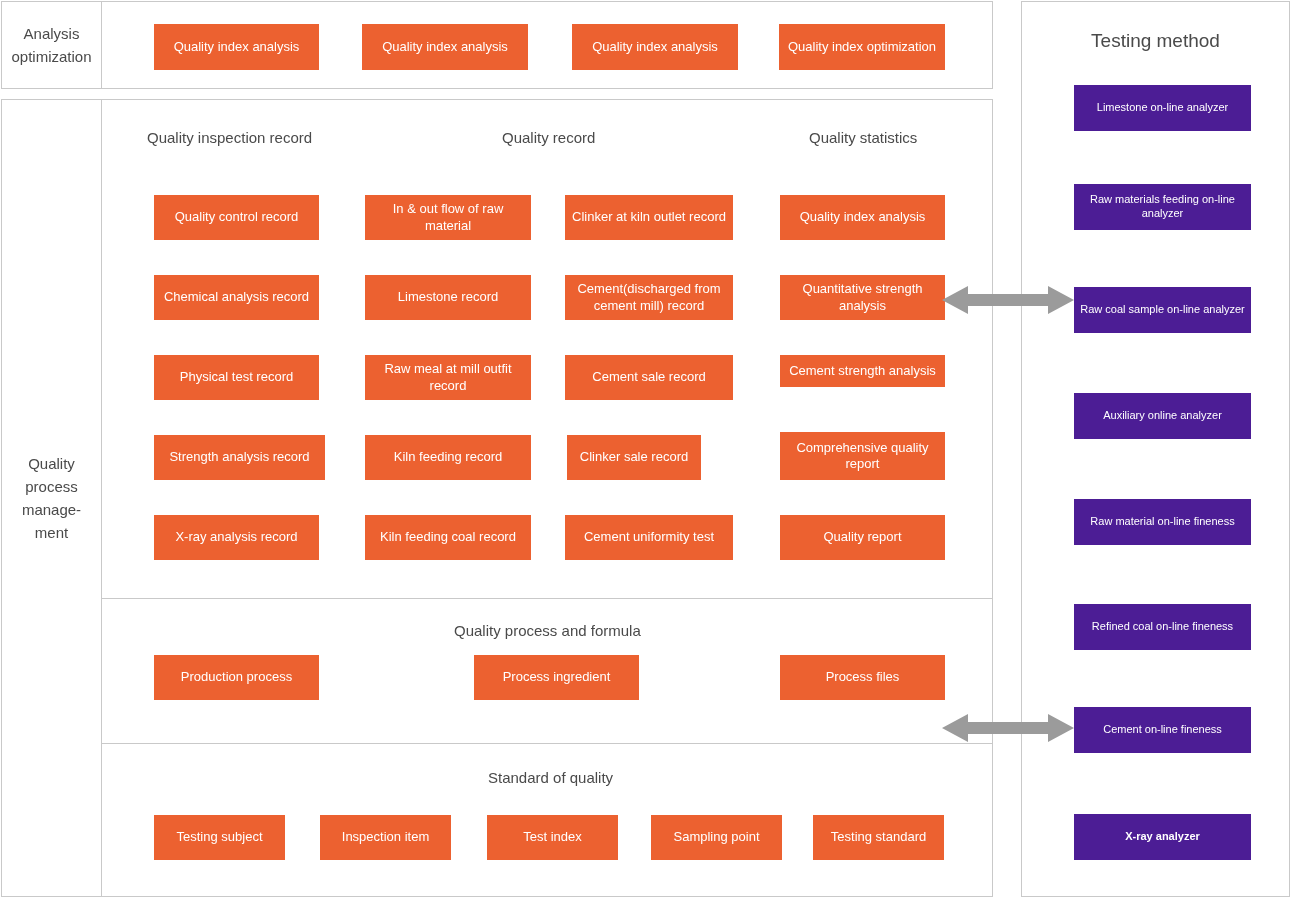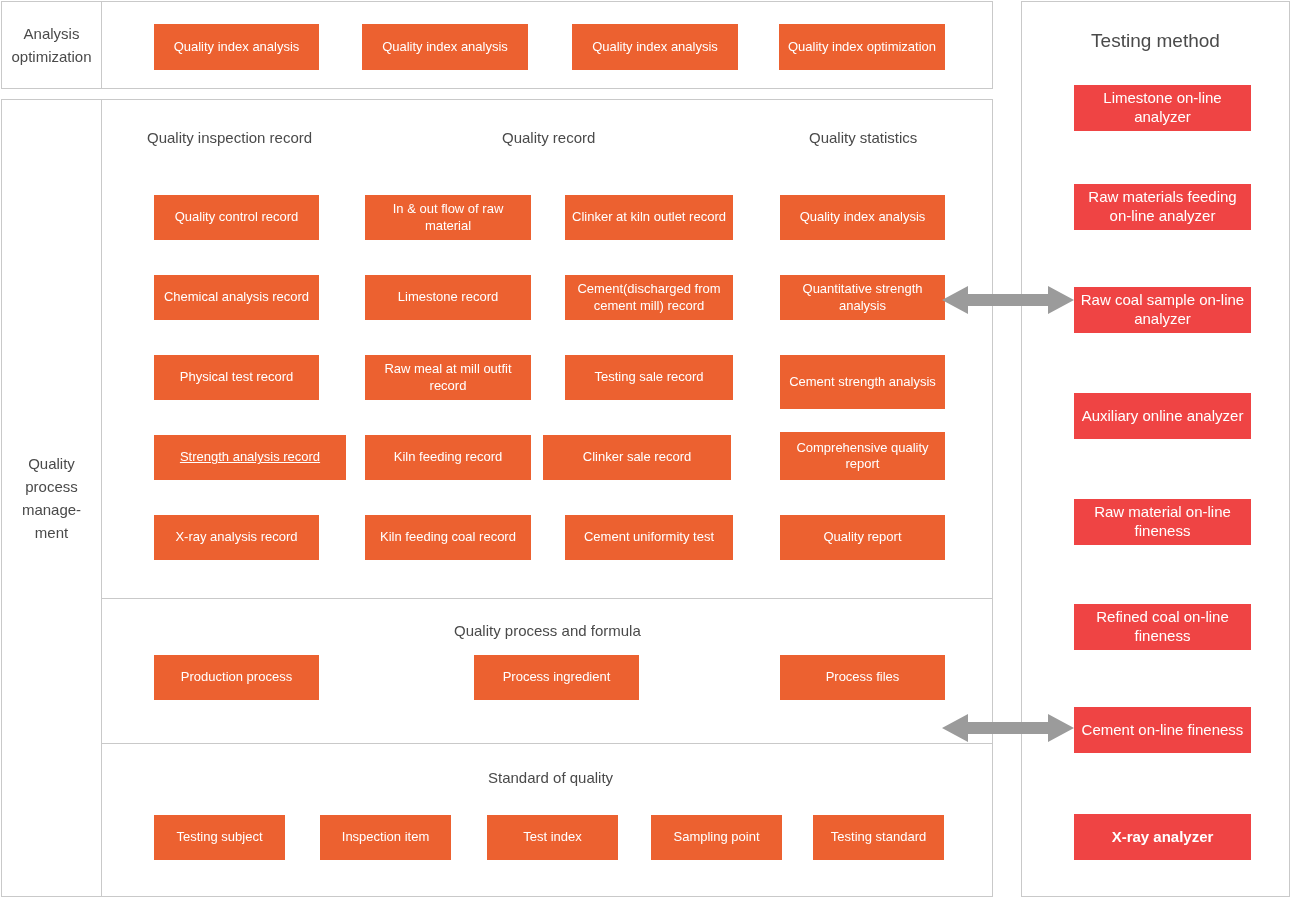--- a/index.html
+++ b/index.html
@@ -41,23 +41,23 @@
   }
 
   
   .obox{
     position:absolute;background:#EC6130;color:#ffffff;
     display:flex;align-items:center;justify-content:center;
     text-align:center;font-size:13px;line-height:1.25;
     box-sizing:border-box;padding:14px 5px;font-weight:400;
   }
   .gbox{
-    position:absolute;background:#ef4444;color:#ffffff;
+    position:absolute;background:#4c1d95;color:#ffffff;
     display:flex;align-items:center;justify-content:center;
-    text-align:center;font-size:15px;line-height:1.25;
+    text-align:center;font-size:11px;line-height:1.25;
     box-sizing:border-box;padding:2px 6px;
   }
 
   .side-title{
     position:absolute;left:0;right:0;top:28px;text-align:center;
     font-size:19px;color:#4a4a4a;
   }
 
   
   .arrow{position:absolute;}
@@ -82,38 +82,38 @@
     <div class="hdiv" id="div-1"></div>
     <div class="hdiv" id="div-2"></div>
 
     <div class="sect-head" style="left:145px;top:29px;">Quality inspection record</div>
     <div class="sect-head" style="left:500px;top:29px;">Quality record</div>
     <div class="sect-head" style="left:807px;top:29px;">Quality statistics</div>
 
     <div class="obox" style="left:152px;top:95px;width:165px;height:45px;text-align:center;">Quality control record</div>
     <div class="obox" style="left:152px;top:175px;width:165px;height:45px;">Chemical analysis record</div>
     <div class="obox" style="left:152px;top:255px;width:165px;height:45px;">Physical test record</div>
-    <div class="obox" style="left:152px;top:335px;width:192px;height:45px;text-decoration:underline;">Strength analysis record</div>
+    <div class="obox" style="left:152px;top:335px;width:171px;height:45px;">Strength analysis record</div>
     <div class="obox" style="left:152px;top:415px;width:165px;height:45px;">X-ray analysis record</div>
 
     <div class="obox" style="left:363px;top:95px;width:166px;height:45px;">In &amp; out flow of raw material</div>
     <div class="obox" style="left:363px;top:175px;width:166px;height:45px;">Limestone record</div>
     <div class="obox" style="left:363px;top:255px;width:166px;height:45px;">Raw meal at mill outfit record</div>
     <div class="obox" style="left:363px;top:335px;width:166px;height:45px;">Kiln feeding record</div>
     <div class="obox" style="left:363px;top:415px;width:166px;height:45px;">Kiln feeding coal record</div>
 
     <div class="obox" style="left:563px;top:95px;width:168px;height:45px;">Clinker at kiln outlet record</div>
     <div class="obox" style="left:563px;top:175px;width:168px;height:45px;">Cement(discharged from cement mill) record</div>
-    <div class="obox" style="left:563px;top:255px;width:168px;height:45px;">Testing sale record</div>
-    <div class="obox" style="left:541px;top:335px;width:188px;height:45px;">Clinker sale record</div>
+    <div class="obox" style="left:563px;top:255px;width:168px;height:45px;">Cement sale record</div>
+    <div class="obox" style="left:565px;top:335px;width:134px;height:45px;">Clinker sale record</div>
     <div class="obox" style="left:563px;top:415px;width:168px;height:45px;">Cement uniformity test</div>
 
     <div class="obox" style="left:778px;top:95px;width:165px;height:45px;">Quality index analysis</div>
     <div class="obox" style="left:778px;top:175px;width:165px;height:45px;">Quantitative strength analysis</div>
-    <div class="obox" style="left:778px;top:255px;width:165px;height:54px;text-align:center;">Cement strength analysis</div>
+    <div class="obox" style="left:778px;top:255px;width:165px;height:32px;text-align:center;">Cement strength analysis</div>
     <div class="obox" style="left:778px;top:332px;width:165px;height:48px;">Comprehensive quality report</div>
     <div class="obox" style="left:778px;top:415px;width:165px;height:45px;">Quality report</div>
 
     <div class="sect-head" style="left:452px;top:522px;">Quality process and formula</div>
 
     <div class="obox" style="left:152px;top:555px;width:165px;height:45px;">Production process</div>
     <div class="obox" style="left:472px;top:555px;width:165px;height:45px;">Process ingredient</div>
     <div class="obox" style="left:778px;top:555px;width:165px;height:45px;">Process files</div>
 
     <div class="sect-head" style="left:486px;top:669px;">Standard of quality</div>

